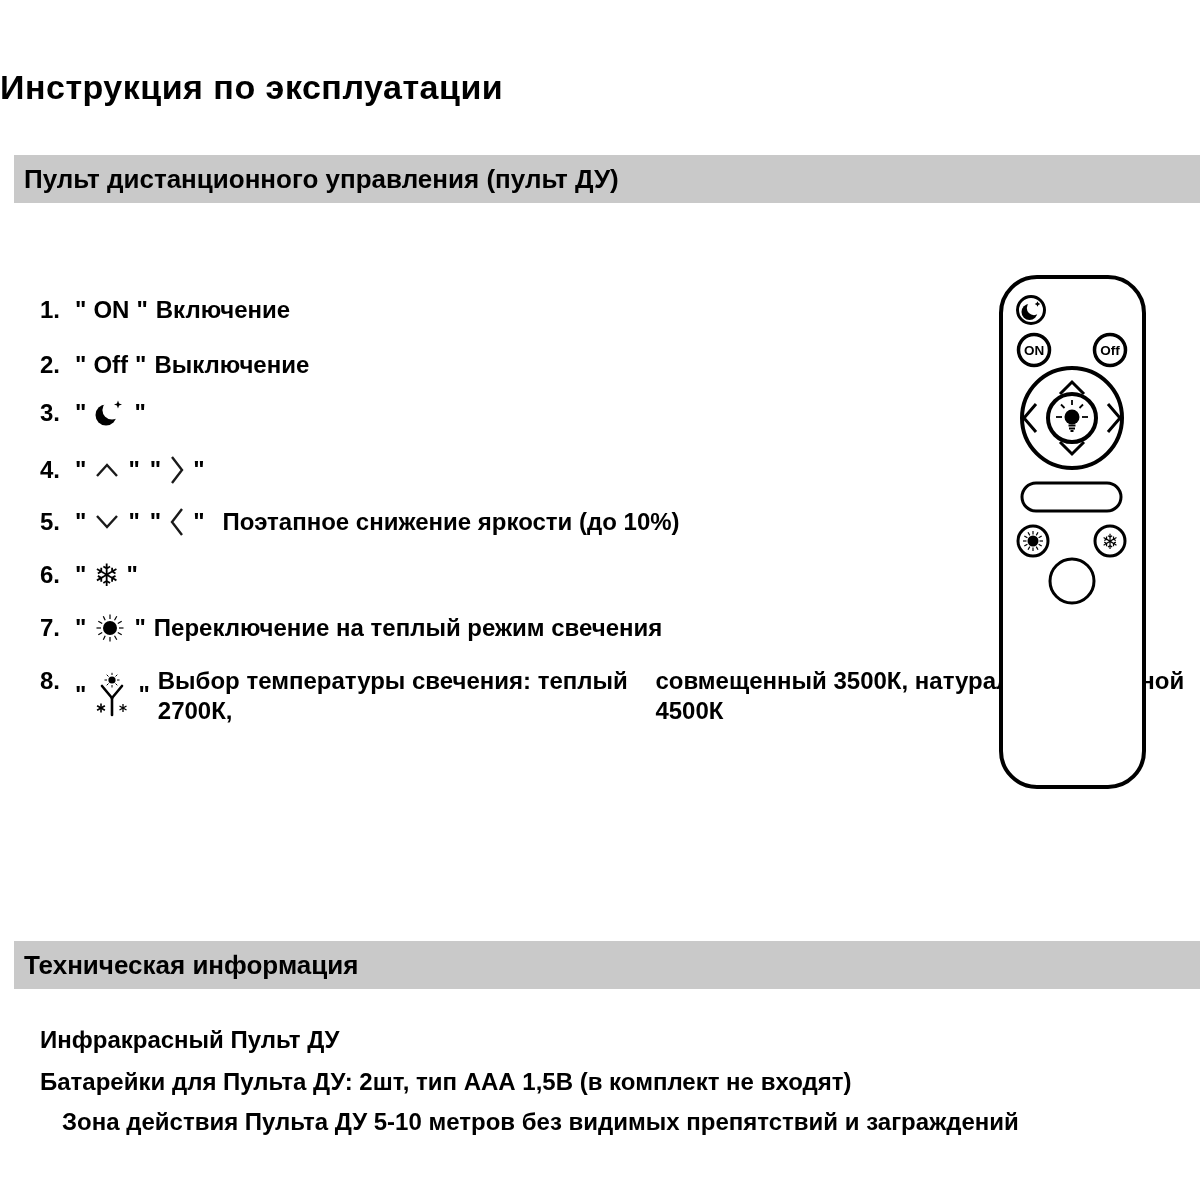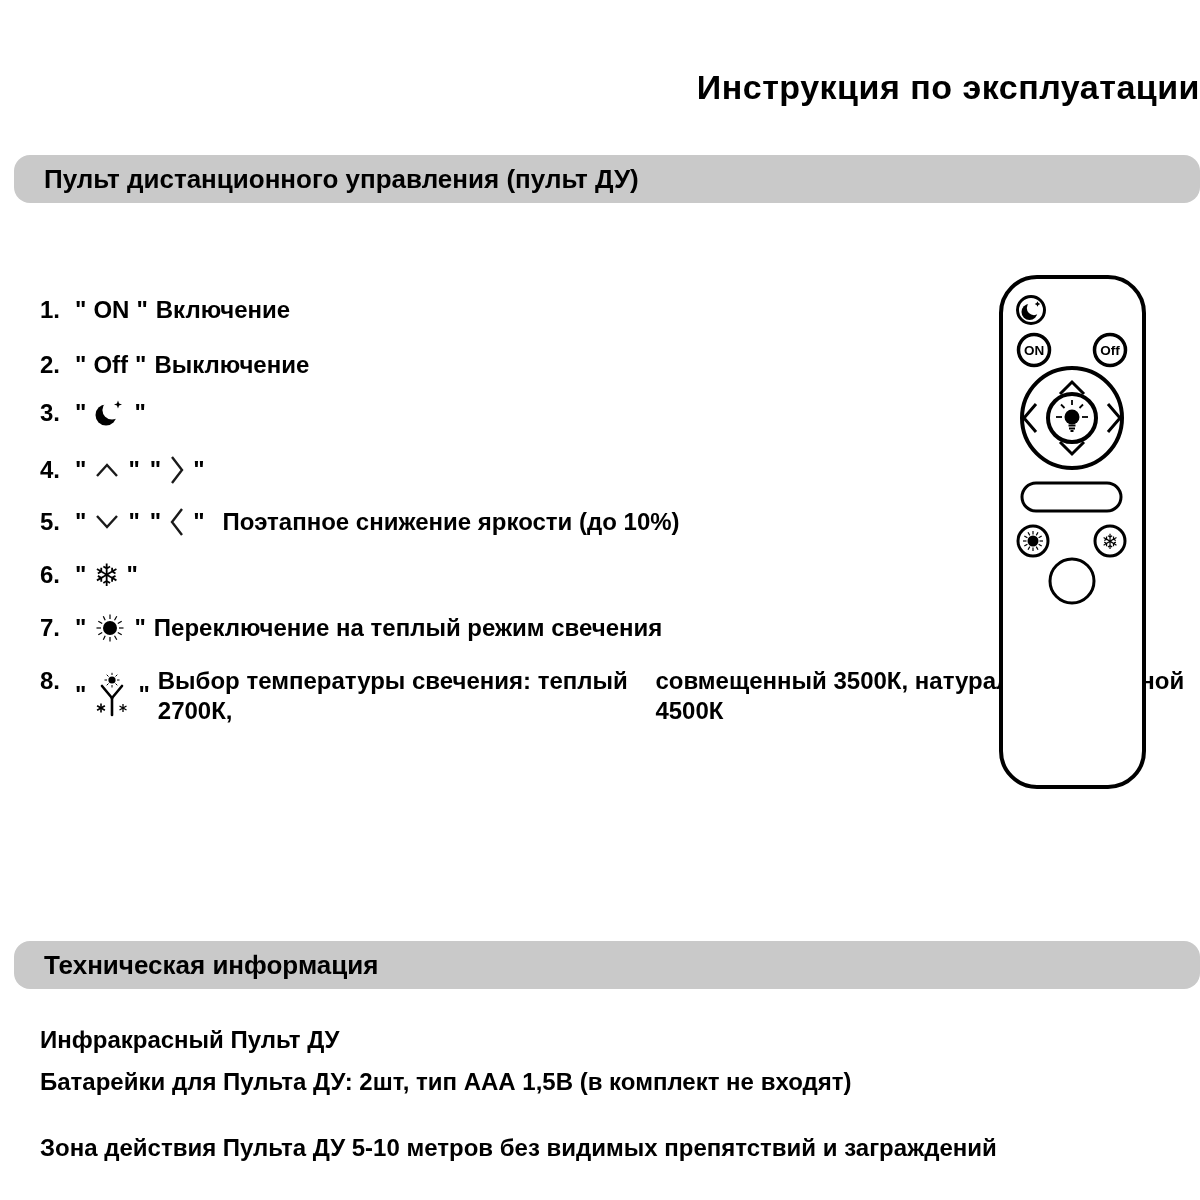--- a/index.html
+++ b/index.html
@@ -1,38 +1,38 @@
 <!DOCTYPE html>
 <html><head>
 <meta charset="utf-8">
 <style>
   html,body{margin:0;padding:0;background:#fff;width:1200px;height:1200px;overflow:hidden;}
   body{font-family:"Liberation Sans","DejaVu Sans",sans-serif;color:#000;position:relative;font-weight:700;}
-  .page-title{position:absolute;top:68px;left:0;width:1200px;text-align:right;font-size:34px;font-weight:700;letter-spacing:.5px;}
-  .section-bar{position:absolute;left:14px;right:0;height:48px;background:#c9c9c9;display:flex;align-items:center;padding-left:30px;box-sizing:border-box;font-size:26px;font-weight:700;border-radius:16px;}
+  .page-title{position:absolute;top:68px;left:0;width:1200px;text-align:left;font-size:34px;font-weight:700;letter-spacing:.5px;}
+  .section-bar{position:absolute;left:14px;right:0;height:48px;background:#c9c9c9;display:flex;align-items:center;padding-left:10px;box-sizing:border-box;font-size:26px;font-weight:700;}
   #bar-remote{top:155px;}
   #bar-tech{top:941px;height:48px;}
   .list-item{position:absolute;left:40px;display:flex;align-items:center;height:38px;font-size:24px;}
   .list-item.multiline{align-items:flex-start;height:auto;}
   .num{width:35px;flex:0 0 auto;}
   .syms{display:inline-flex;align-items:center;gap:10px;flex:0 0 auto;}
   .sym-group{display:inline-flex;align-items:center;gap:7px;}
   .q{font-size:24px;font-weight:700;line-height:1;}
   .sym-text{font-size:24px;font-weight:700;}
   .icon-wrap{display:inline-flex;align-items:center;justify-content:center;}
   .glyph-snow{font-family:"DejaVu Sans",sans-serif;font-size:31px;line-height:1;display:block;}
   .label{margin-left:8px;text-align:center;}
   .wide-gap .label{margin-left:18px;}
   .label-col{margin-left:8px;display:flex;flex-direction:row;}
   .label-col div{line-height:30px;}
   .multiline .num,.multiline .syms{line-height:30px;}
   .multiline .syms{margin-top:6px;}
   .remote-wrap{position:absolute;left:980px;top:258px;width:200px;height:560px;}
   .tech-line{position:absolute;left:40px;height:32px;display:flex;align-items:center;font-size:24px;}
-  #tech-0{top:1024px;} #tech-1{top:1066px;} #tech-2{top:1132px;}
+  #tech-0{top:1024px;} #tech-1{top:1066px;} #tech-2{top:1106px;margin-left:22px;}
   svg text{font-family:"Liberation Sans","DejaVu Sans",sans-serif;}
 </style>
 </head>
 <body>
 
 <div class="page-title">Инструкция по эксплуатации</div>
 
 <div class="section-bar" id="bar-remote">
   <span>Пульт дистанционного управления (пульт ДУ)</span>
 </div>

